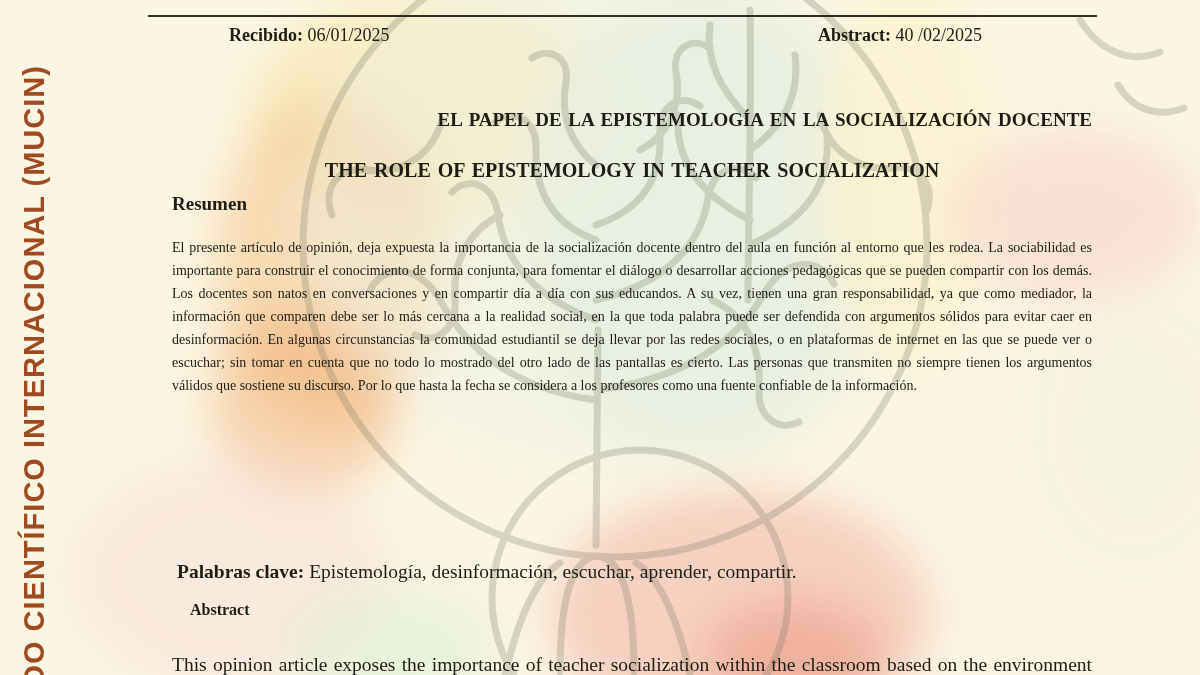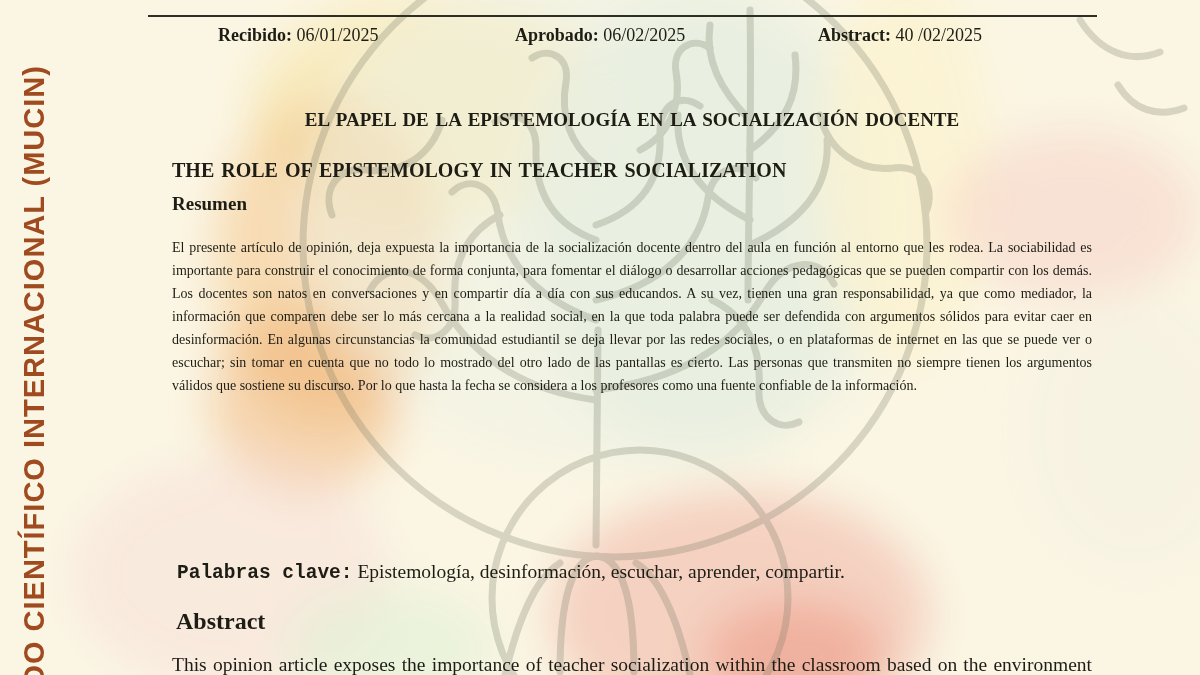--- a/index.html
+++ b/index.html
@@ -28,49 +28,49 @@
   }
 
   .top-rule{
     position:absolute;
     top:15px;left:148px;width:949px;height:2px;
     background:#2e2e26;
   }
   .dates-row{position:absolute;top:25px;left:0;width:1200px;height:26px;font-size:18px;}
   .date-group{position:absolute;white-space:nowrap;}
   .date-group .lbl{font-weight:bold;}
-  .dg-0{left:218px;}
+  .dg-0{left:229px;}
   .dg-1{left:515px;}
   .dg-2{left:818px;}
 
   .title-es{
     position:absolute;top:96px;left:172px;width:920px;
-    text-align:center;font-weight:bold;font-size:19px;word-spacing:2px;
+    text-align:right;font-weight:bold;font-size:19px;word-spacing:2px;
   }
   .title-en{
     position:absolute;top:146px;left:172px;width:920px;
-    font-weight:bold;font-size:20px;word-spacing:2px;
+    text-align:center;font-weight:bold;font-size:20px;word-spacing:2px;
   }
   .h-resumen{
     position:absolute;top:177px;left:172px;
     font-weight:bold;font-size:19px;
   }
   .para-es{
     position:absolute;top:222px;left:172px;width:920px;
     font-size:14px;line-height:23px;
     text-align:justify;
   }
   .keywords{
     position:absolute;top:541px;left:177px;width:915px;
     font-size:19.5px;
   }
-  .keywords .lbl{font-weight:bold;font-family:Liberation Mono, monospace;}
+  .keywords .lbl{font-weight:bold;}
   .h-abstract{
-    position:absolute;top:588px;left:176px;
-    font-weight:bold;font-size:24px;
+    position:absolute;top:588px;left:190px;
+    font-weight:bold;font-size:16px;
   }
   .para-en{
     position:absolute;top:631px;left:172px;width:920px;
     font-size:19.5px;line-height:28.8px;
     text-align:justify;text-align-last:justify;
   }
 </style>
 </head>
 <body>
 
@@ -134,24 +134,20 @@
 
     <div class="vertical-banner">DO CIENTÍFICO INTERNACIONAL (MUCIN)</div>
 
     <div class="top-rule"></div>
 
     <div class="dates-row">
       <span class="date-group dg-0">
         <span class="lbl">Recibido:</span>
         <span class="val">06/01/2025</span>
       </span>
-      <span class="date-group dg-1">
-        <span class="lbl">Aprobado:</span>
-        <span class="val">06/02/2025</span>
-      </span>
       <span class="date-group dg-2">
         <span class="lbl">Abstract:</span>
         <span class="val">40 /02/2025</span>
       </span>
     </div>
 
     <h1 class="title-es">EL PAPEL DE LA EPISTEMOLOGÍA EN LA SOCIALIZACIÓN DOCENTE</h1>
     <h1 class="title-en">THE ROLE OF EPISTEMOLOGY IN TEACHER SOCIALIZATION</h1>
 
     <h2 class="h-resumen">Resumen</h2>

